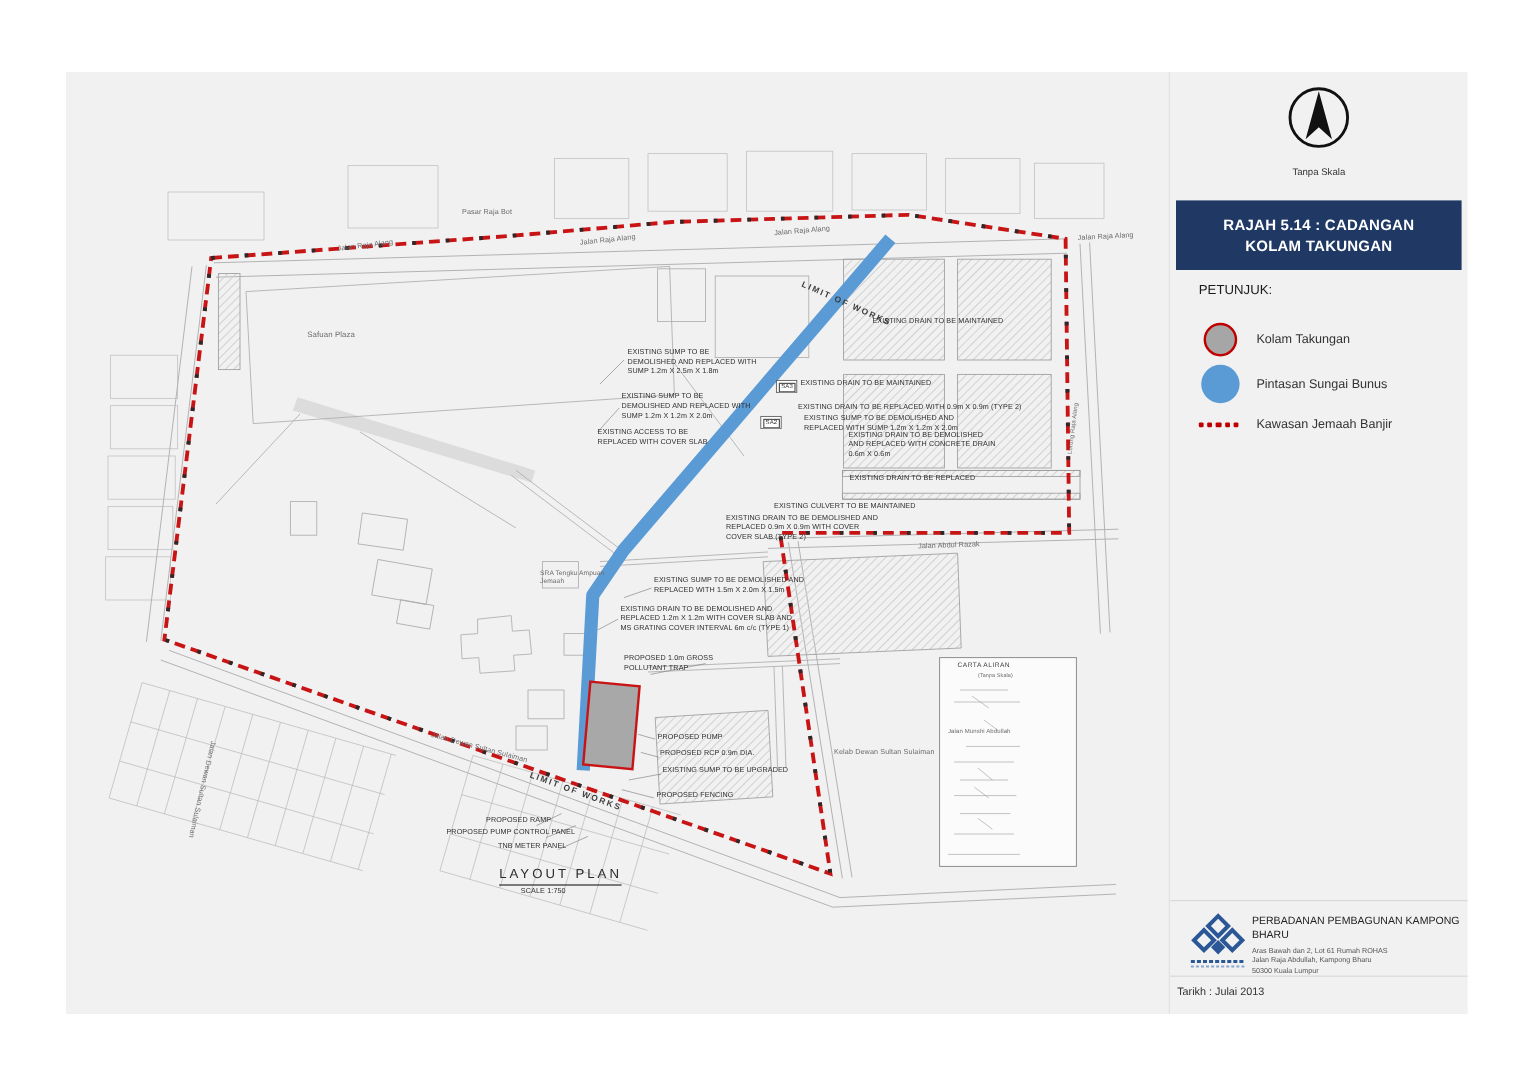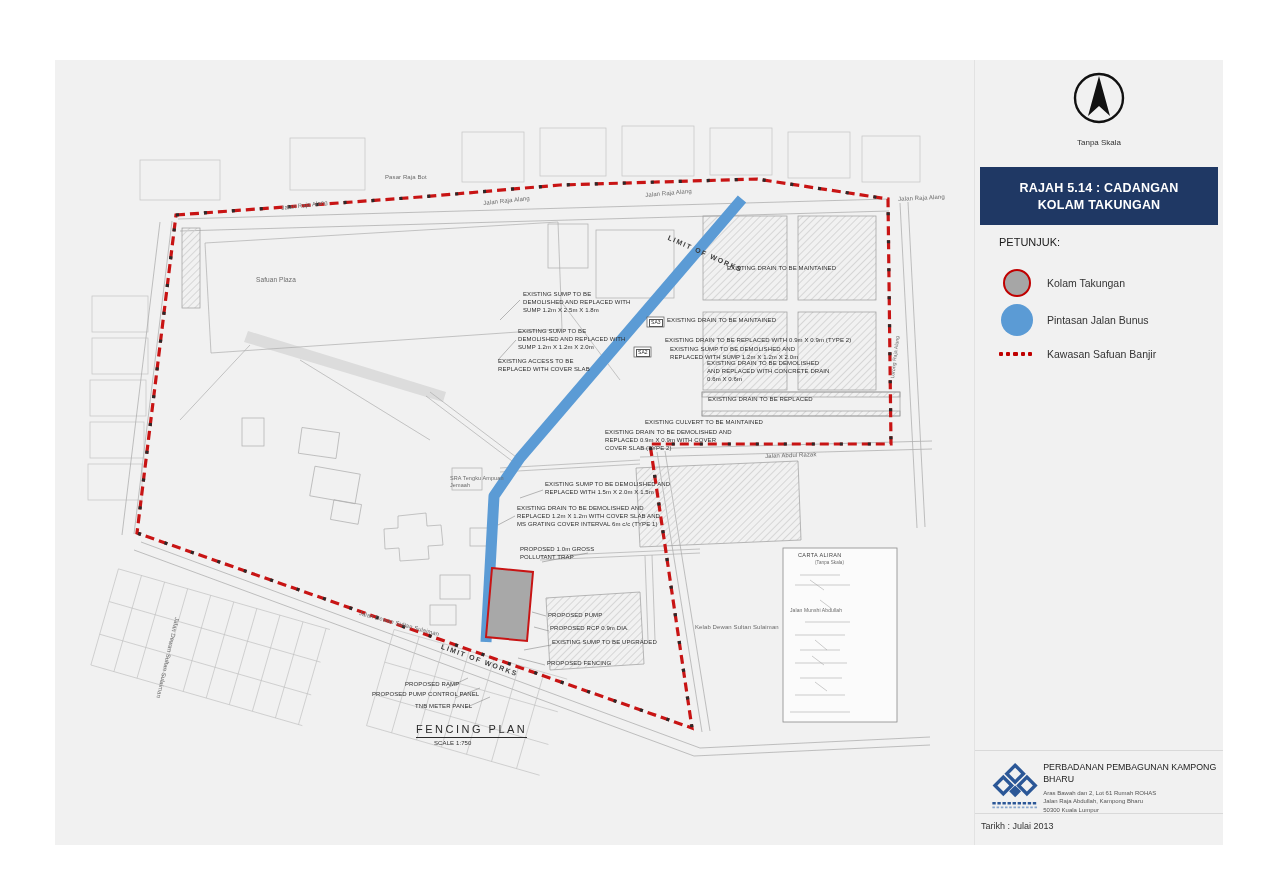--- a/index.html
+++ b/index.html
@@ -27,21 +27,21 @@
   .title-box div{color:#ffffff;font-size:12.5px;font-weight:bold;letter-spacing:.2px;text-align:right;}
   .legend-heading{position:absolute;left:24px;top:176px;font-size:11px;font-weight:normal;color:#1a1a1a;}
   .legend-item{position:absolute;left:24px;display:flex;align-items:center;gap:12px;}
   .symwrap{width:36px;display:flex;justify-content:center;align-items:center;}
   .pond-sym{width:24px;height:24px;border-radius:50%;background:#a6a6a6;border:2.5px solid #c00000;}
   .blue-sym{width:32px;height:32px;border-radius:50%;background:#5b9bd5;}
   .dots-sym{display:flex;align-items:center;}
   .dots-sym span{display:inline-block;width:7px;height:4px;background:#c00000;border-radius:1px;margin-right:3px;}
   .leg-label{font-size:10.5px;color:#333;}
   .footer-line{position:absolute;left:0;top:690px;width:100%;border-top:1px solid #d9d9d9;}
-  .org-row{position:absolute;left:14px;top:700px;right:6px;display:flex;gap:2px;align-items:flex-end;}
+  .org-row{position:absolute;left:14px;top:700px;right:6px;display:flex;gap:2px;align-items:flex-start;}
   .org-name{font-size:8.8px;color:#222;line-height:1.35;margin-top:2px;}
   .org-addr{font-size:6px;color:#555;line-height:1.4;margin-top:3px;}
   .date-line{position:absolute;left:0;top:753px;width:100%;border-top:1px solid #d9d9d9;}
   .date-strip{position:absolute;left:6px;top:761px;font-size:9px;color:#333;}
 </style>
 </head>
 <body>
 
 <div class="stage">
   <div class="panel"></div>
@@ -208,21 +208,21 @@
       <div class="ann" style="left: 520px; top: 546px; font-size: 6px;">PROPOSED 1.0m GROSS
 POLLUTANT TRAP</div>
       <div class="ann" style="left: 548px; top: 612px; font-size: 6px;">PROPOSED PUMP</div>
       <div class="ann" style="left: 550px; top: 625px; font-size: 6px;">PROPOSED RCP 0.9m DIA.</div>
       <div class="ann" style="left: 552px; top: 639px; font-size: 6px;">EXISTING SUMP TO BE UPGRADED</div>
       <div class="ann" style="left: 547px; top: 660px; font-size: 6px;">PROPOSED FENCING</div>
       <div class="ann limit" style="left: 443px; top: 642px; font-size: 7px; transform: rotate(20deg);">LIMIT OF WORKS</div>
       <div class="ann" style="left: 405px; top: 681px; font-size: 6px;">PROPOSED RAMP</div>
       <div class="ann" style="left: 372px; top: 691px; font-size: 6px;">PROPOSED PUMP CONTROL PANEL</div>
       <div class="ann" style="left: 415px; top: 703px; font-size: 6px;">TNB METER PANEL</div>
-      <div class="ann plan-title" style="left: 416px; top: 722px; font-size: 11px;">FENCING PLAN</div>
+      <div class="ann plan-title" style="left: 416px; top: 722px; font-size: 11px;">LAYOUT PLAN</div>
       <div class="ann" style="left: 434px; top: 740px; font-size: 6px;">SCALE 1:750</div>
       <div class="ann street" style="left: 360px; top: 610px; font-size: 6px; transform: rotate(15deg);">Jalan Dewan Sultan Sulaiman</div>
       <div class="ann street" style="left: 180px; top: 618px; font-size: 6px; transform: rotate(103deg);">Jalan Dewan Sultan Sulaiman</div>
       <div class="ann street" style="left: 695px; top: 624px; font-size: 6px;">Kelab Dewan Sultan Sulaiman</div>
       <div class="ann street" style="left: 889px; top: 378px; font-size: 5px; transform: rotate(-83deg);">Lorong Raja Alang</div>
       <div class="ann carta-title" style="left: 798px; top: 552px; font-size: 5.5px;">CARTA ALIRAN</div>
       <div class="ann street" style="left: 815px; top: 560px; font-size: 4.5px;">(Tanpa Skala)</div>
       <div class="ann street" style="left: 790px; top: 607px; font-size: 5px;">Jalan Munshi Abdullah</div>
       <div class="ann sa" style="left: 649px; top: 319px; font-size: 5px;">SA3</div>
       <div class="ann sa" style="left: 636px; top: 349px; font-size: 5px;">SA2</div>
@@ -247,31 +247,31 @@
     <div class="legend-item" style="top:209px;">
       <span class="symwrap">
           <span class="pond-sym"></span>
         </span>
       <span class="leg-label">Kolam Takungan</span>
     </div>
     <div class="legend-item" style="top:244px;">
       <span class="symwrap">
           <span class="blue-sym"></span>
         </span>
-      <span class="leg-label">Pintasan Jalan Bunus</span>
+      <span class="leg-label">Pintasan Sungai Bunus</span>
     </div>
     <div class="legend-item" style="top:288px;">
       <span class="symwrap dots-sym">
         <span></span>
           <span></span>
           <span></span>
           <span></span>
           <span></span>
       </span>
-      <span class="leg-label">Kawasan Safuan Banjir</span>
+      <span class="leg-label">Kawasan Jemaah Banjir</span>
     </div>
 
     <div class="footer-line"></div>
     <div class="org-row">
       <svg width="62" height="52" viewBox="0 0 62 52">
         <g stroke="#2b5797" stroke-width="4" fill="none">
           <rect x="24" y="2" width="14" height="14" transform="rotate(45 31 9)"></rect>
           <rect x="10" y="16" width="14" height="14" transform="rotate(45 17 23)"></rect>
           <rect x="38" y="16" width="14" height="14" transform="rotate(45 45 23)"></rect>
         </g>

